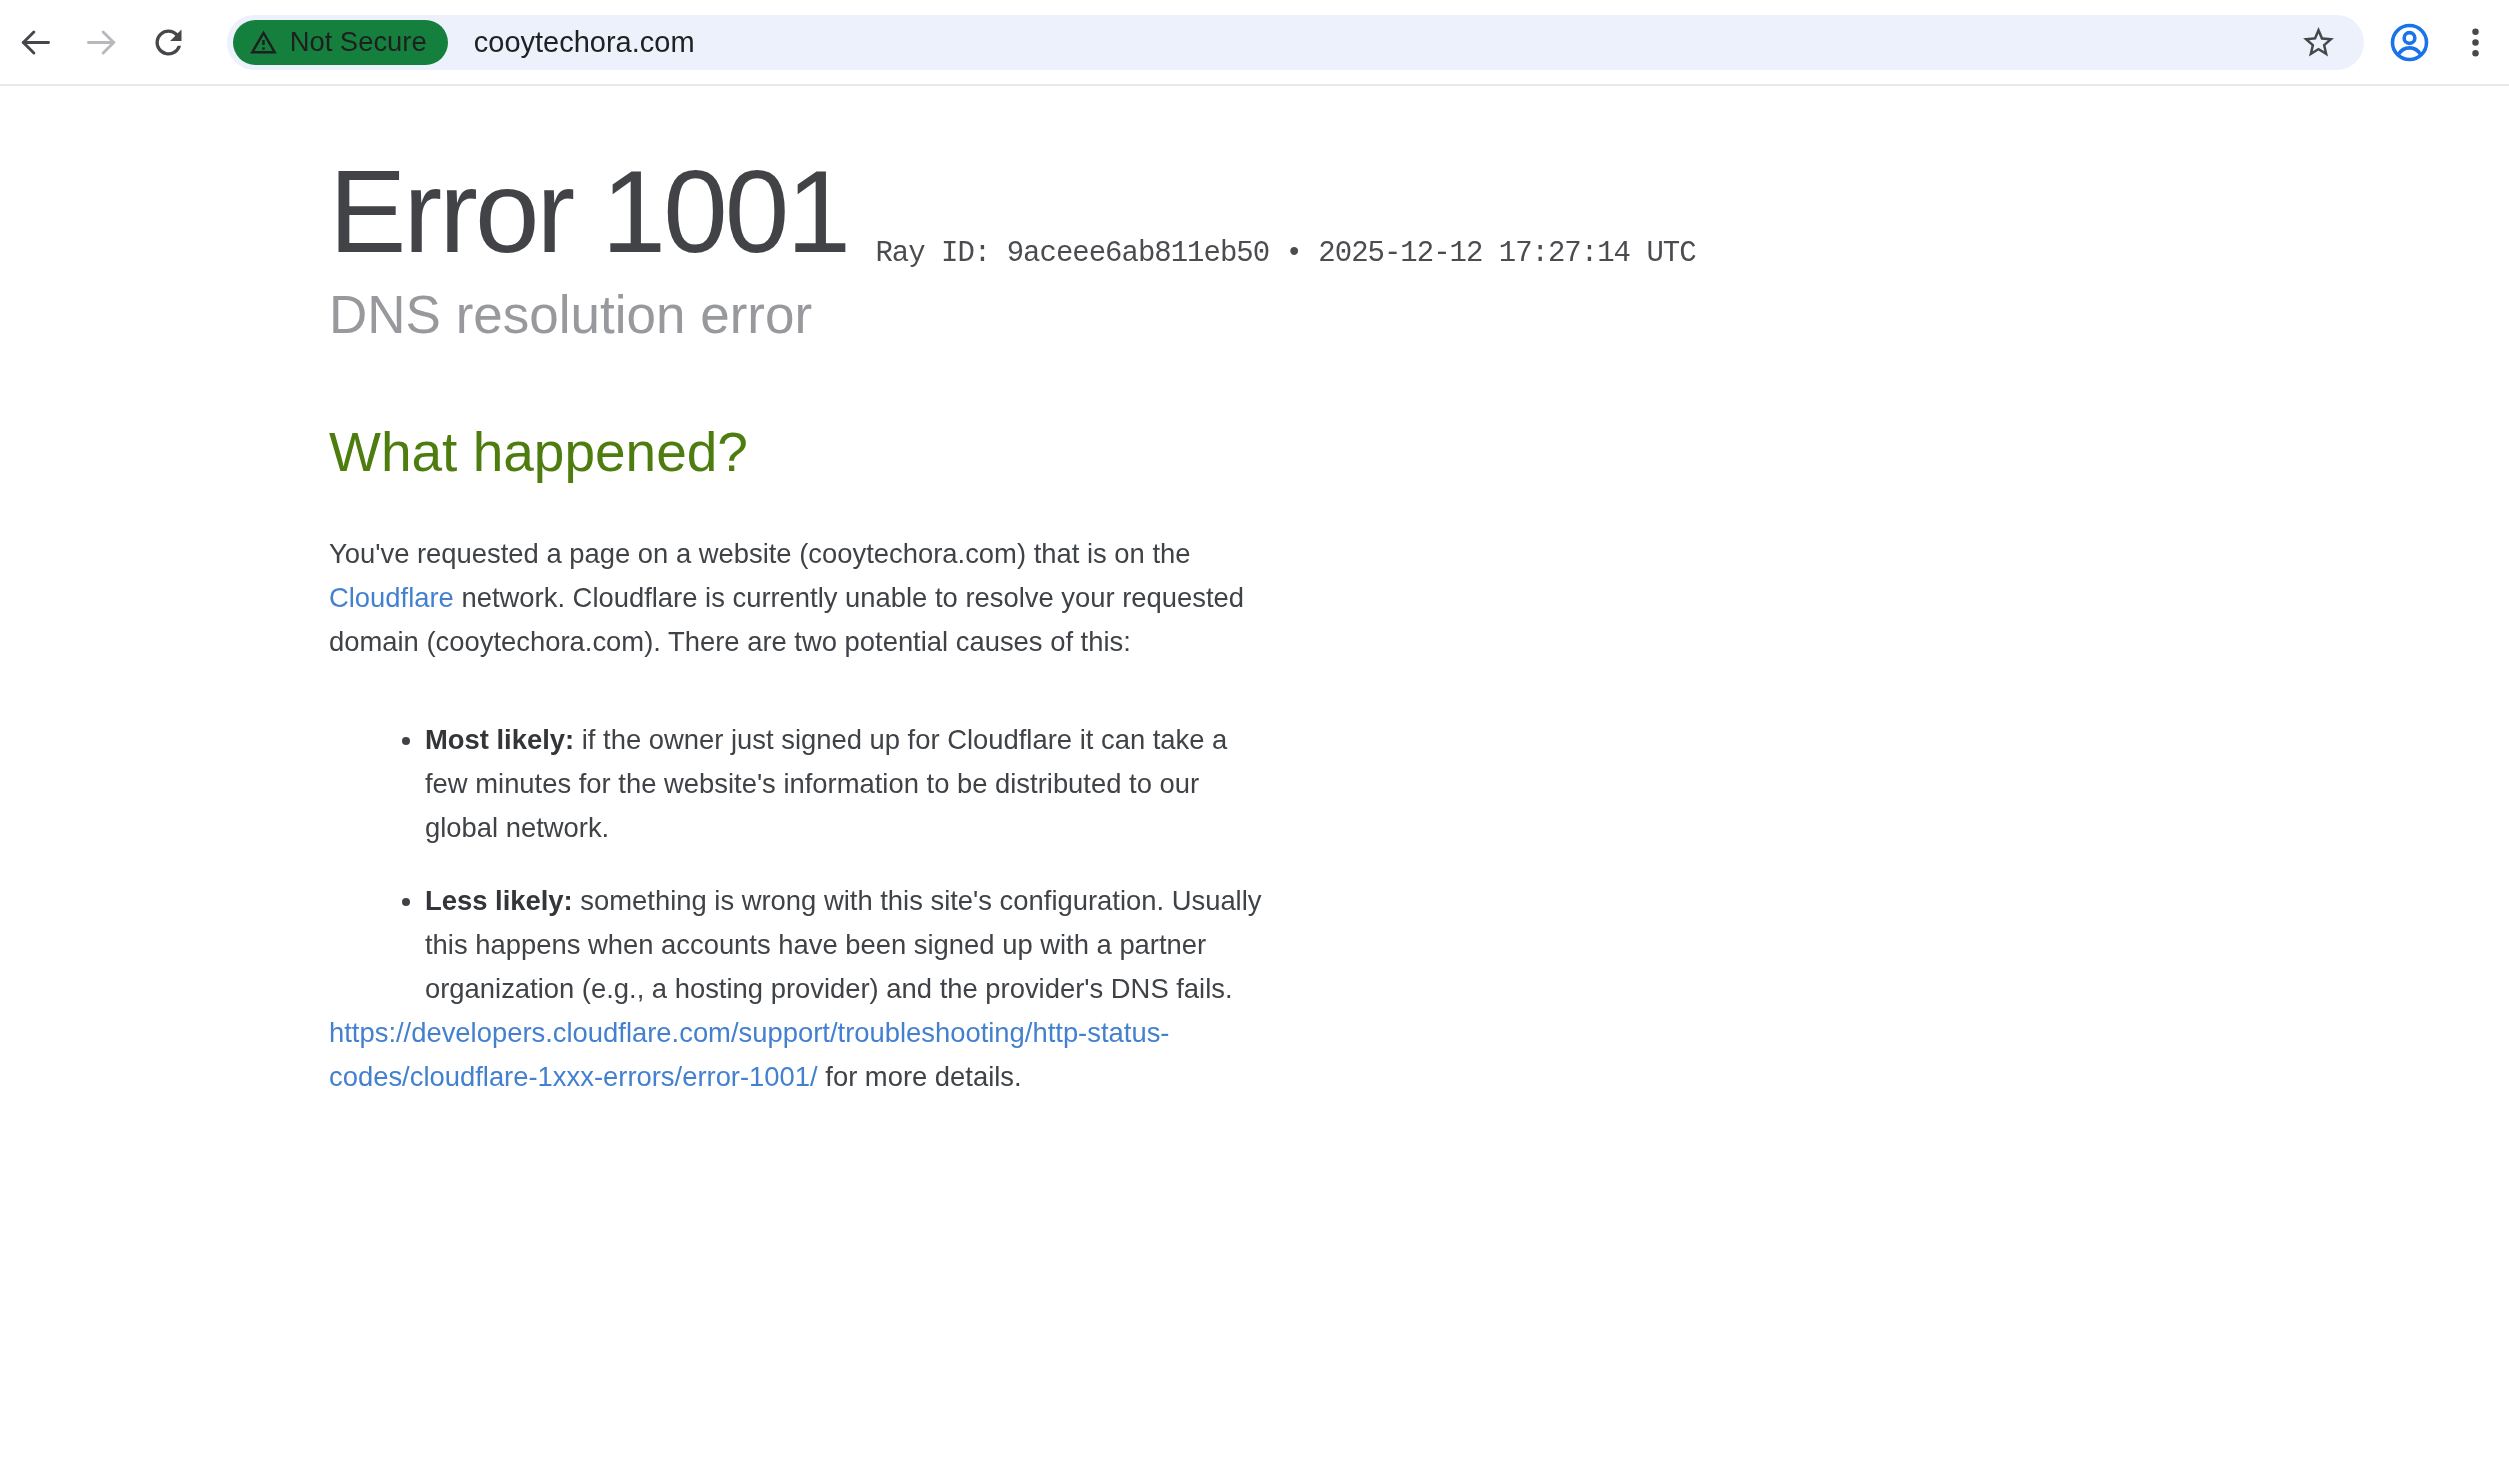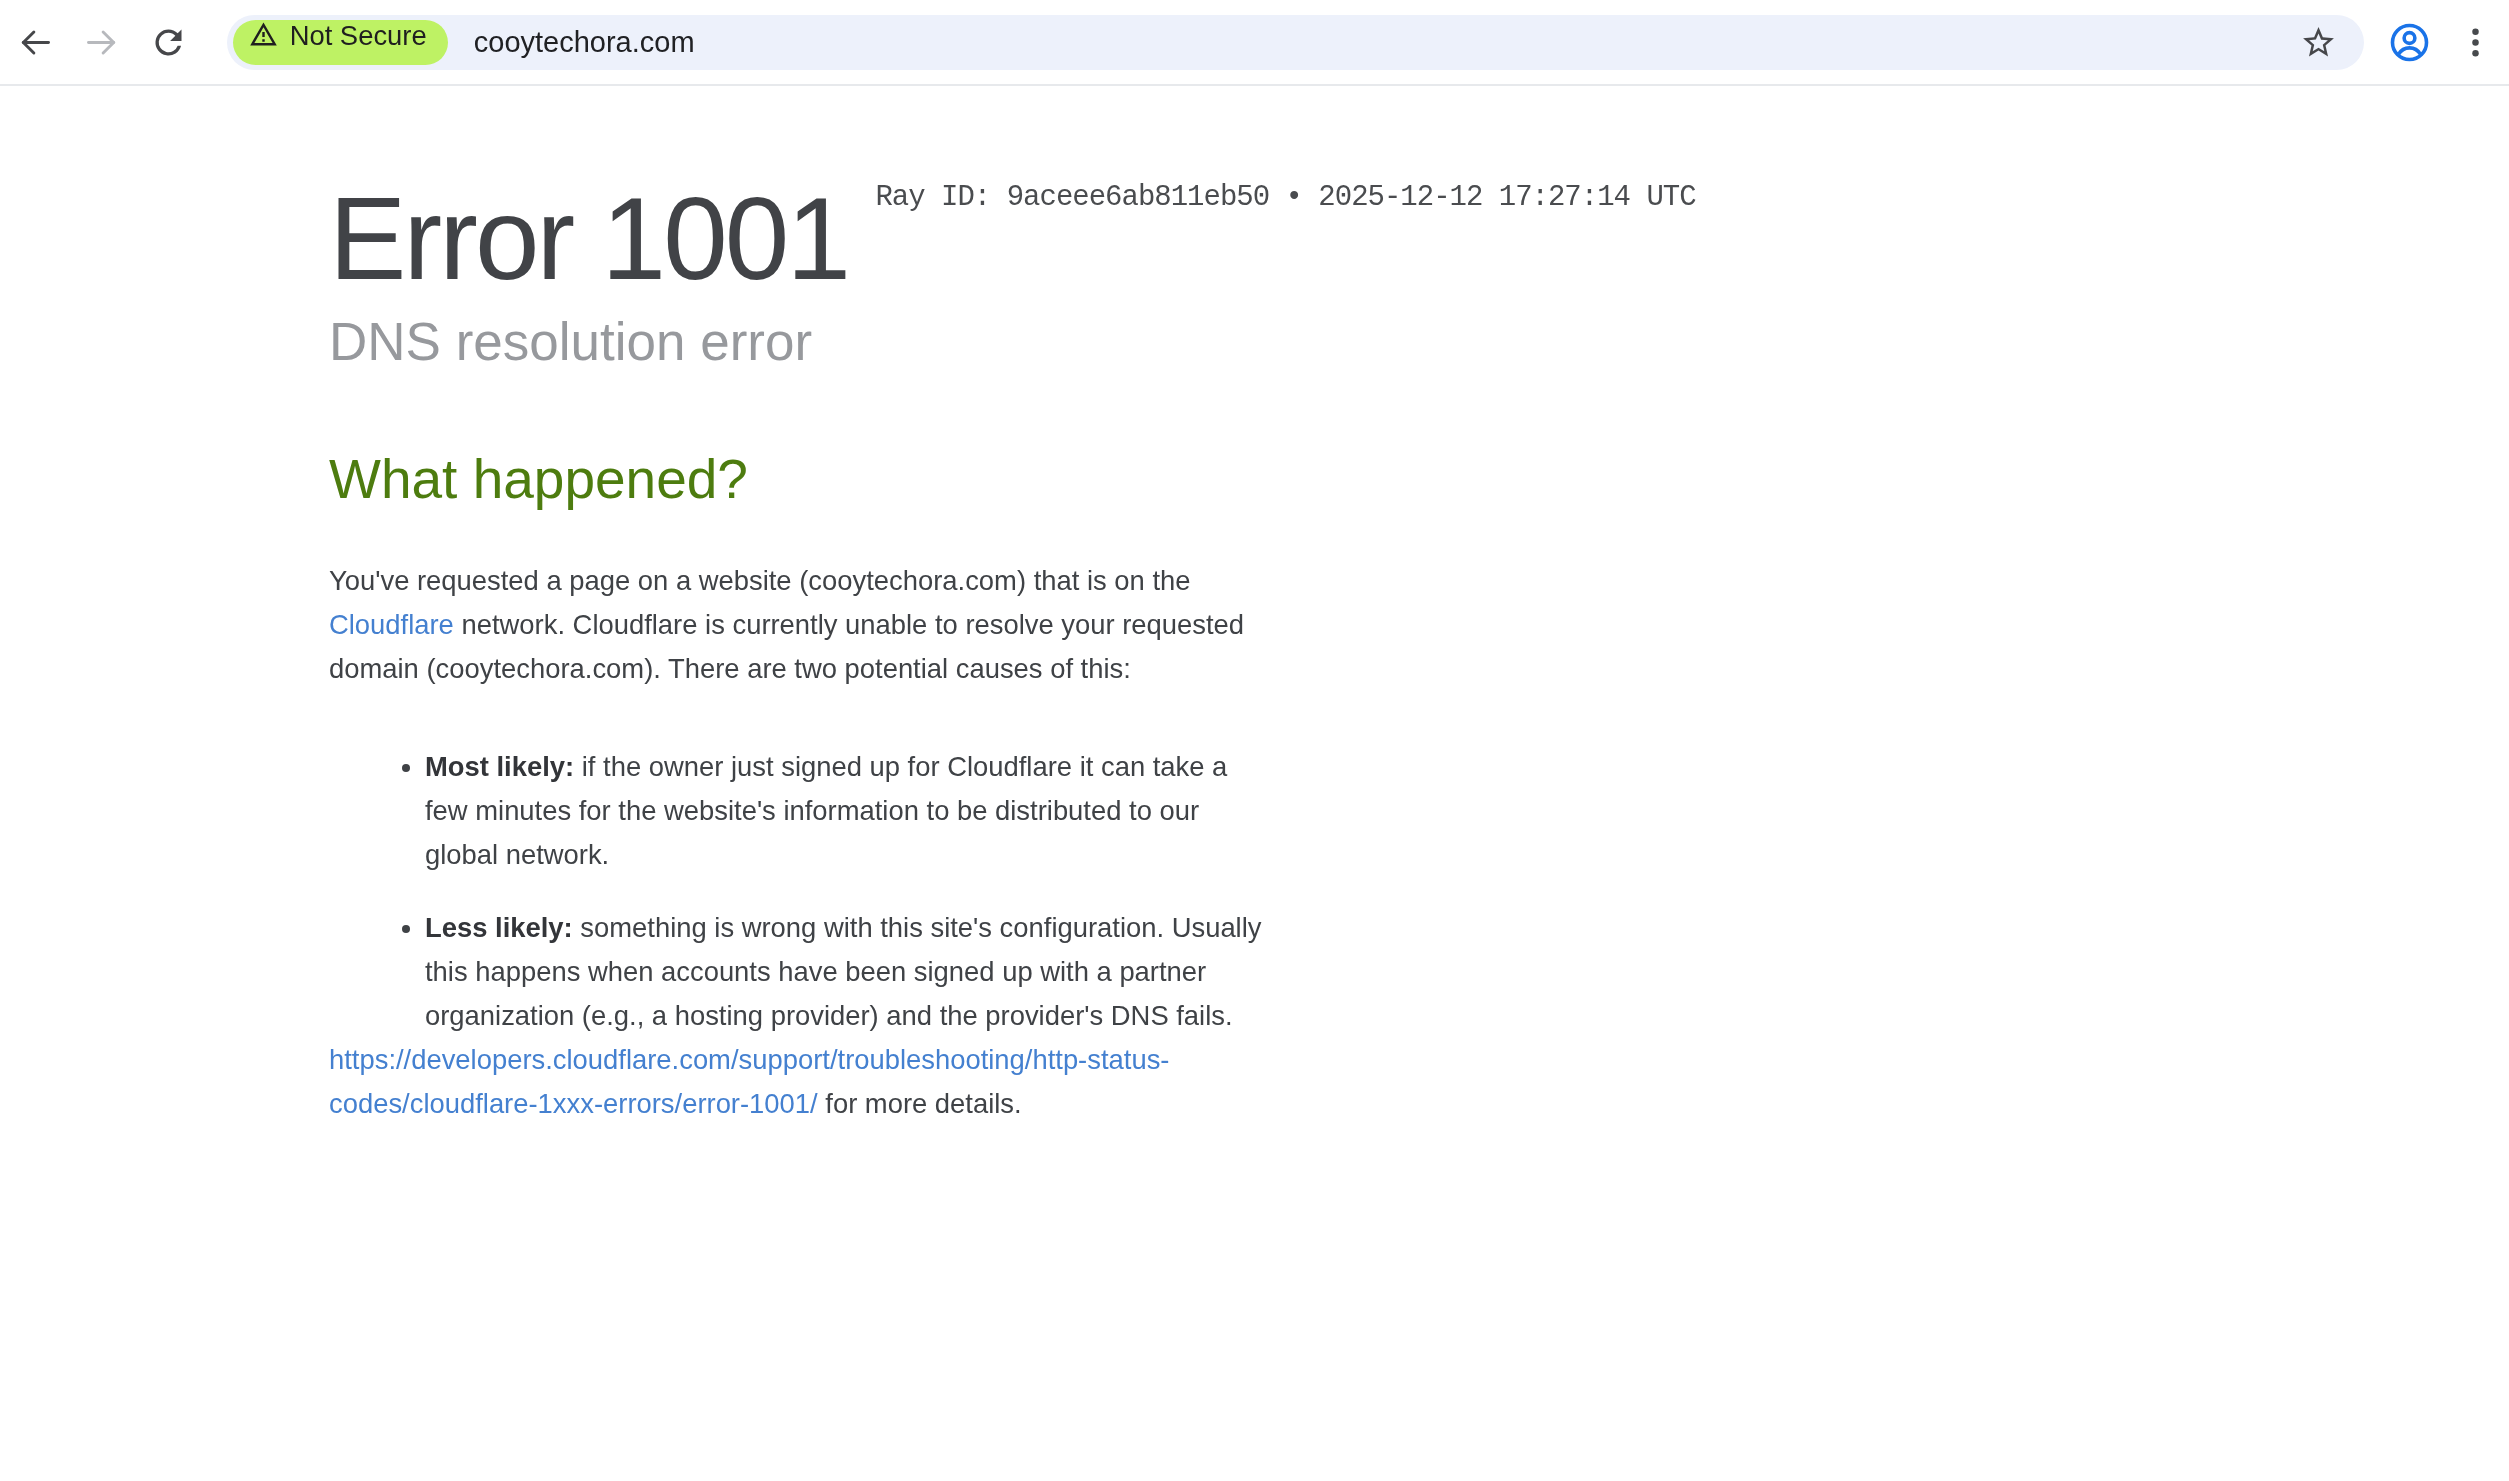--- a/index.html
+++ b/index.html
@@ -11,39 +11,39 @@
              background:#ffffff; display:flex; align-items:center;
              padding:0 13.7px 0 11.8px; border-bottom:2px solid #e7e9ec; }
   .nav-btn { width:47px; height:47px; flex:0 0 auto; margin-right:19.6px;
              display:flex; align-items:center; justify-content:center;
              border-radius:50%; cursor:pointer; }
   .nav-btn svg { width:39px; height:39px; }
 
   .omnibox { flex:1 1 auto; height:55px; margin-left:15.7px; margin-right:23.5px;
              background:#edf1fb; border-radius:27.4px; display:flex;
              align-items:center; padding:0 9.8px 0 5.9px; }
-  .chip { height:45px; background:#bef264; border-radius:22.5px; display:flex;
-          align-items:flex-start; padding:0 21.6px 0 15.7px; gap:11.8px; cursor:pointer; }
+  .chip { height:45px; background:#15803d; border-radius:22.5px; display:flex;
+          align-items:center; padding:0 21.6px 0 15.7px; gap:11.8px; cursor:pointer; }
   .chip svg { width:29px; height:29px; }
   .chip-label { font-size:27.4px; font-weight:500; color:#1f1f1f; white-space:nowrap; }
   .url { margin-left:25.5px; font-size:29px; color:#202124; white-space:nowrap; }
   .star-btn { margin-left:auto; margin-right:17.6px; width:37px; height:37px;
               display:flex; align-items:center; justify-content:center; cursor:pointer; }
   .star-btn svg { width:37px; height:37px; }
   .profile-btn { width:43px; height:43px; margin-right:25.5px; cursor:pointer; }
   .profile-btn svg { width:43px; height:43px; }
   .menu-btn { width:39px; height:39px; cursor:pointer; }
   .menu-btn svg { width:39px; height:39px; }
 
   
   .page { position:absolute; top:88px; left:0; width:2509px; height:1394px;
           background:#ffffff; }
   .content { margin-left:329px; width:1274px; color:#3f4246; }
 
-  .title-row { display:flex; align-items:flex-start; margin-top:93px; }
+  .title-row { display:flex; align-items:flex-end; margin-top:66px; }
   .error-title { font-size:116px; font-weight:300; letter-spacing:-2.9px;
                  color:#414347; line-height:1.0; white-space:nowrap; }
   .ray-id { margin-left:27.4px; font-family:Liberation Mono, monospace;
             font-size:29px; letter-spacing:-1px; color:#4a4c4f; white-space:nowrap; }
   .subtitle { margin-top:13.7px; font-size:53px; font-weight:300; color:#97999d; }
 
   .section-heading { margin-top:78px; font-size:55px; font-weight:400; color:#4d7c0f;
                      line-height:59px; }
   .para { margin-top:50px; max-width:946px; font-size:27.4px; line-height:44px; }
   a.inline-link { color:#4480d0; text-decoration:none; cursor:pointer; }

